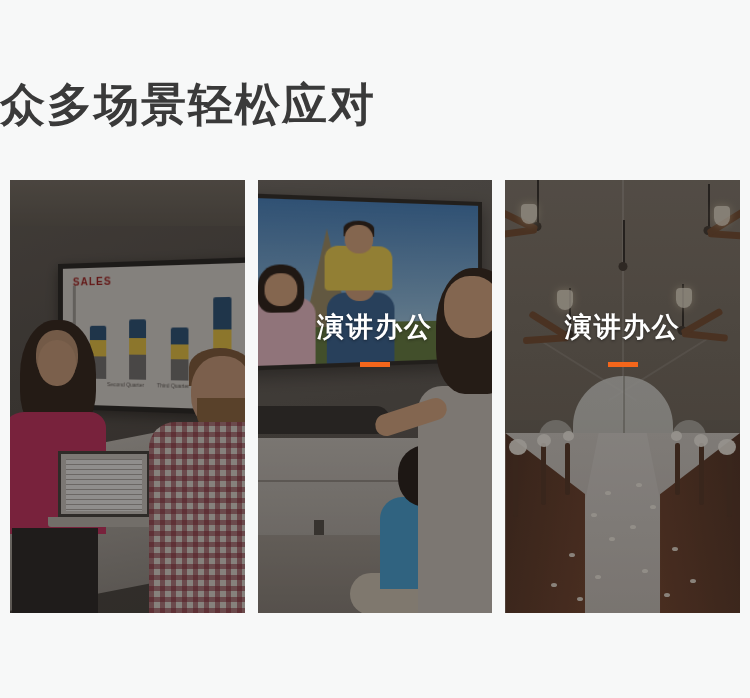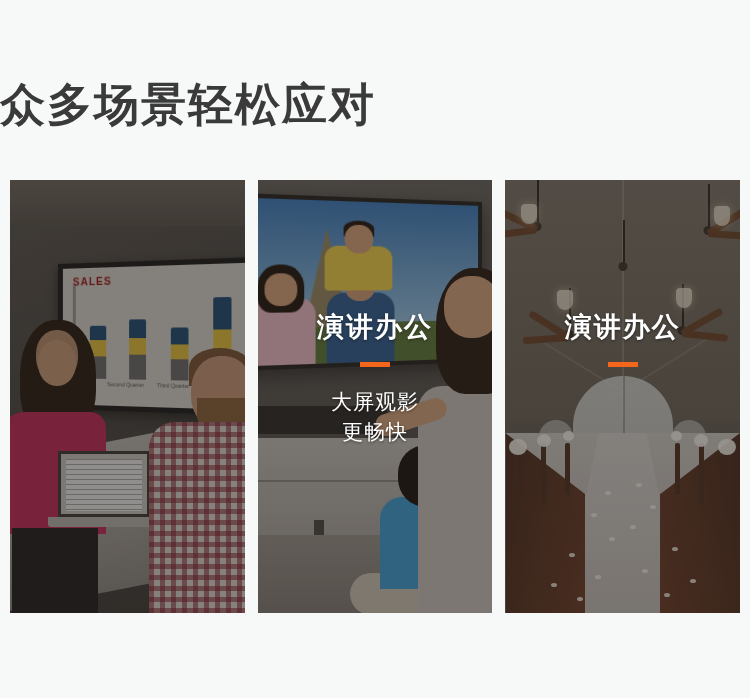--- a/index.html
+++ b/index.html
@@ -445,24 +445,20 @@
             <div class="hair"></div>
             <div class="head"></div>
             <div class="arm"></div>
         </div>
       </div>
       <div class="shade"></div>
 
       <div class="caption">
         <div class="cap-title">演讲办公</div>
         <div class="cap-rule"></div>
-        <div class="cap-sub">
-          <div>大屏观影</div>
-          <div>更畅快</div>
-        </div>
       </div>
     </div>
 
     <div class="panel p3">
       <div class="photo">
         <div class="ceiling"></div>
         <div class="ridge"></div>
         <div class="vbeam-l"></div>
         <div class="vbeam-r"></div>
 

